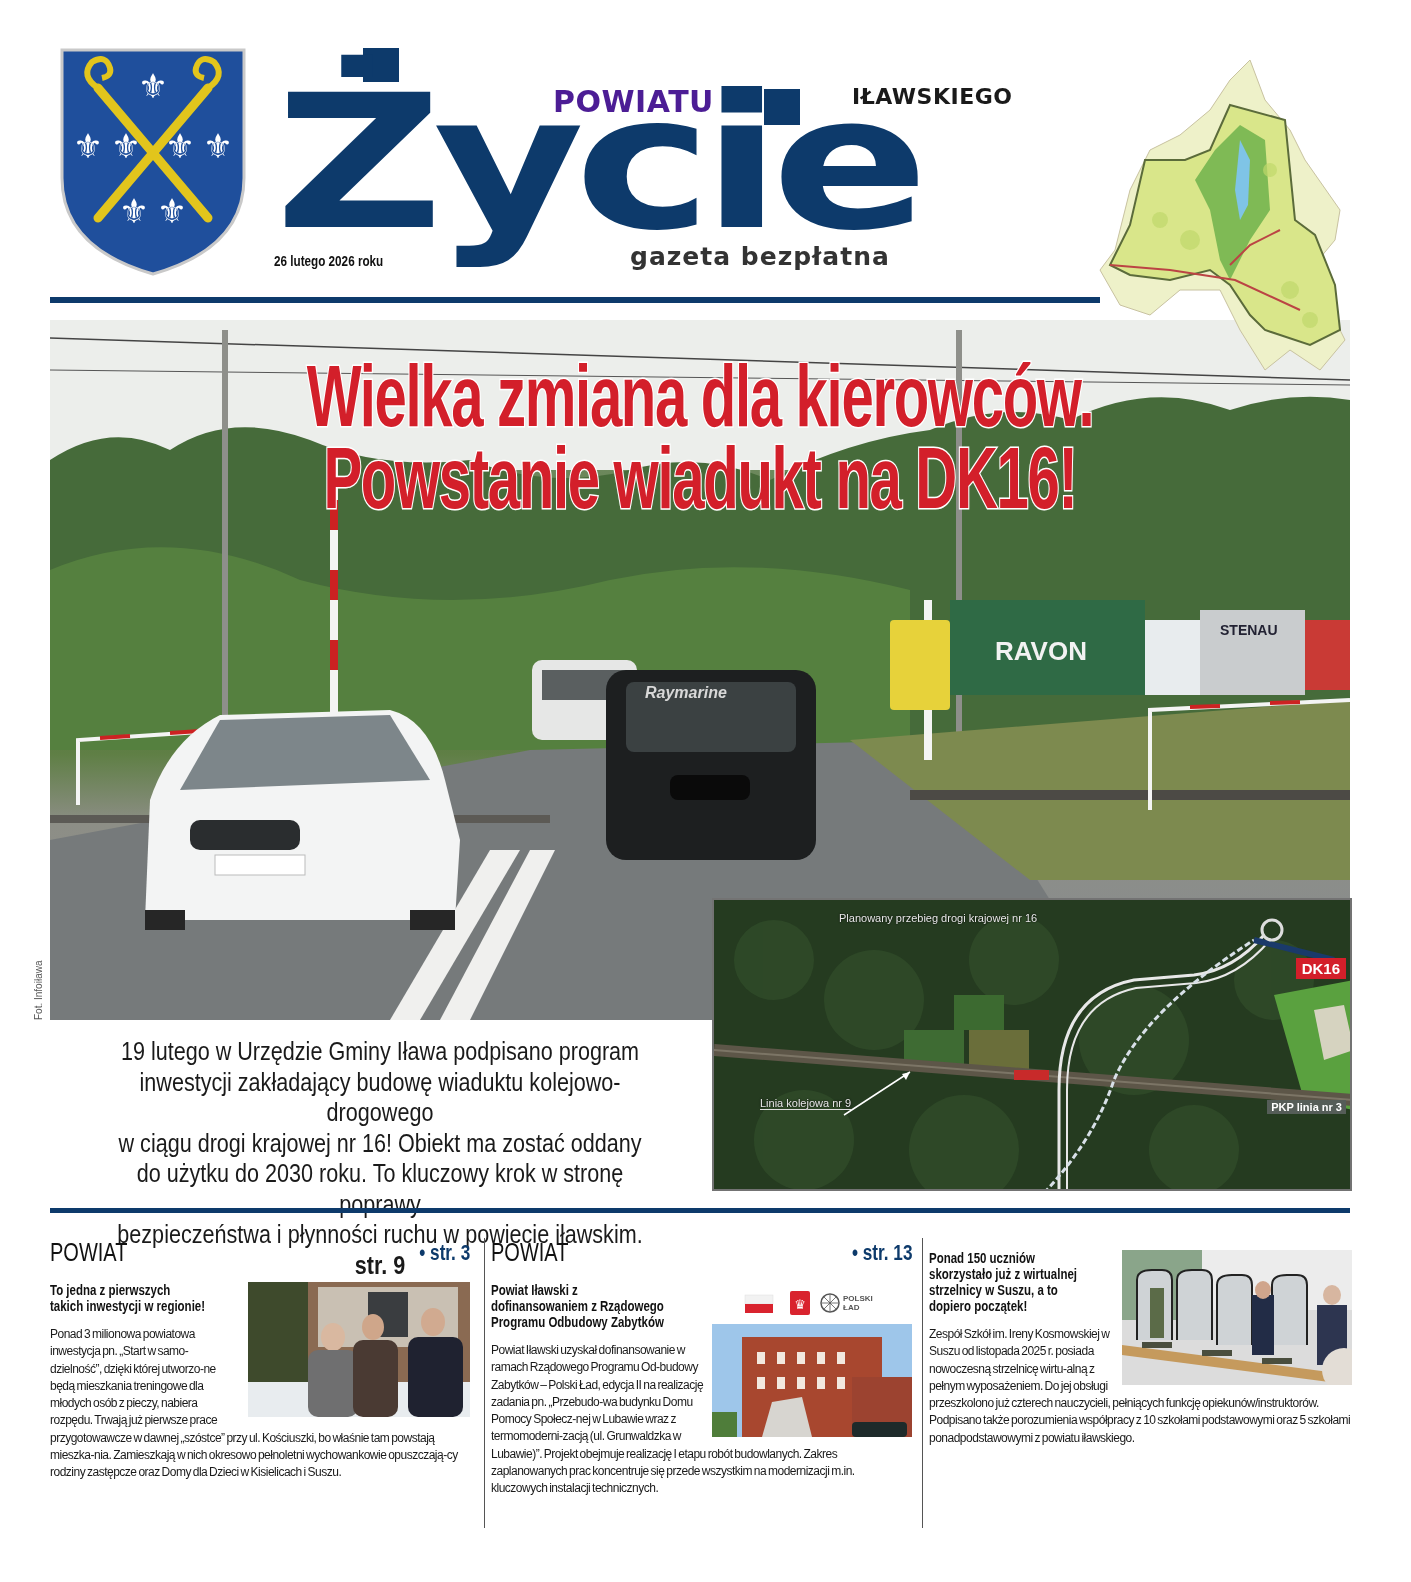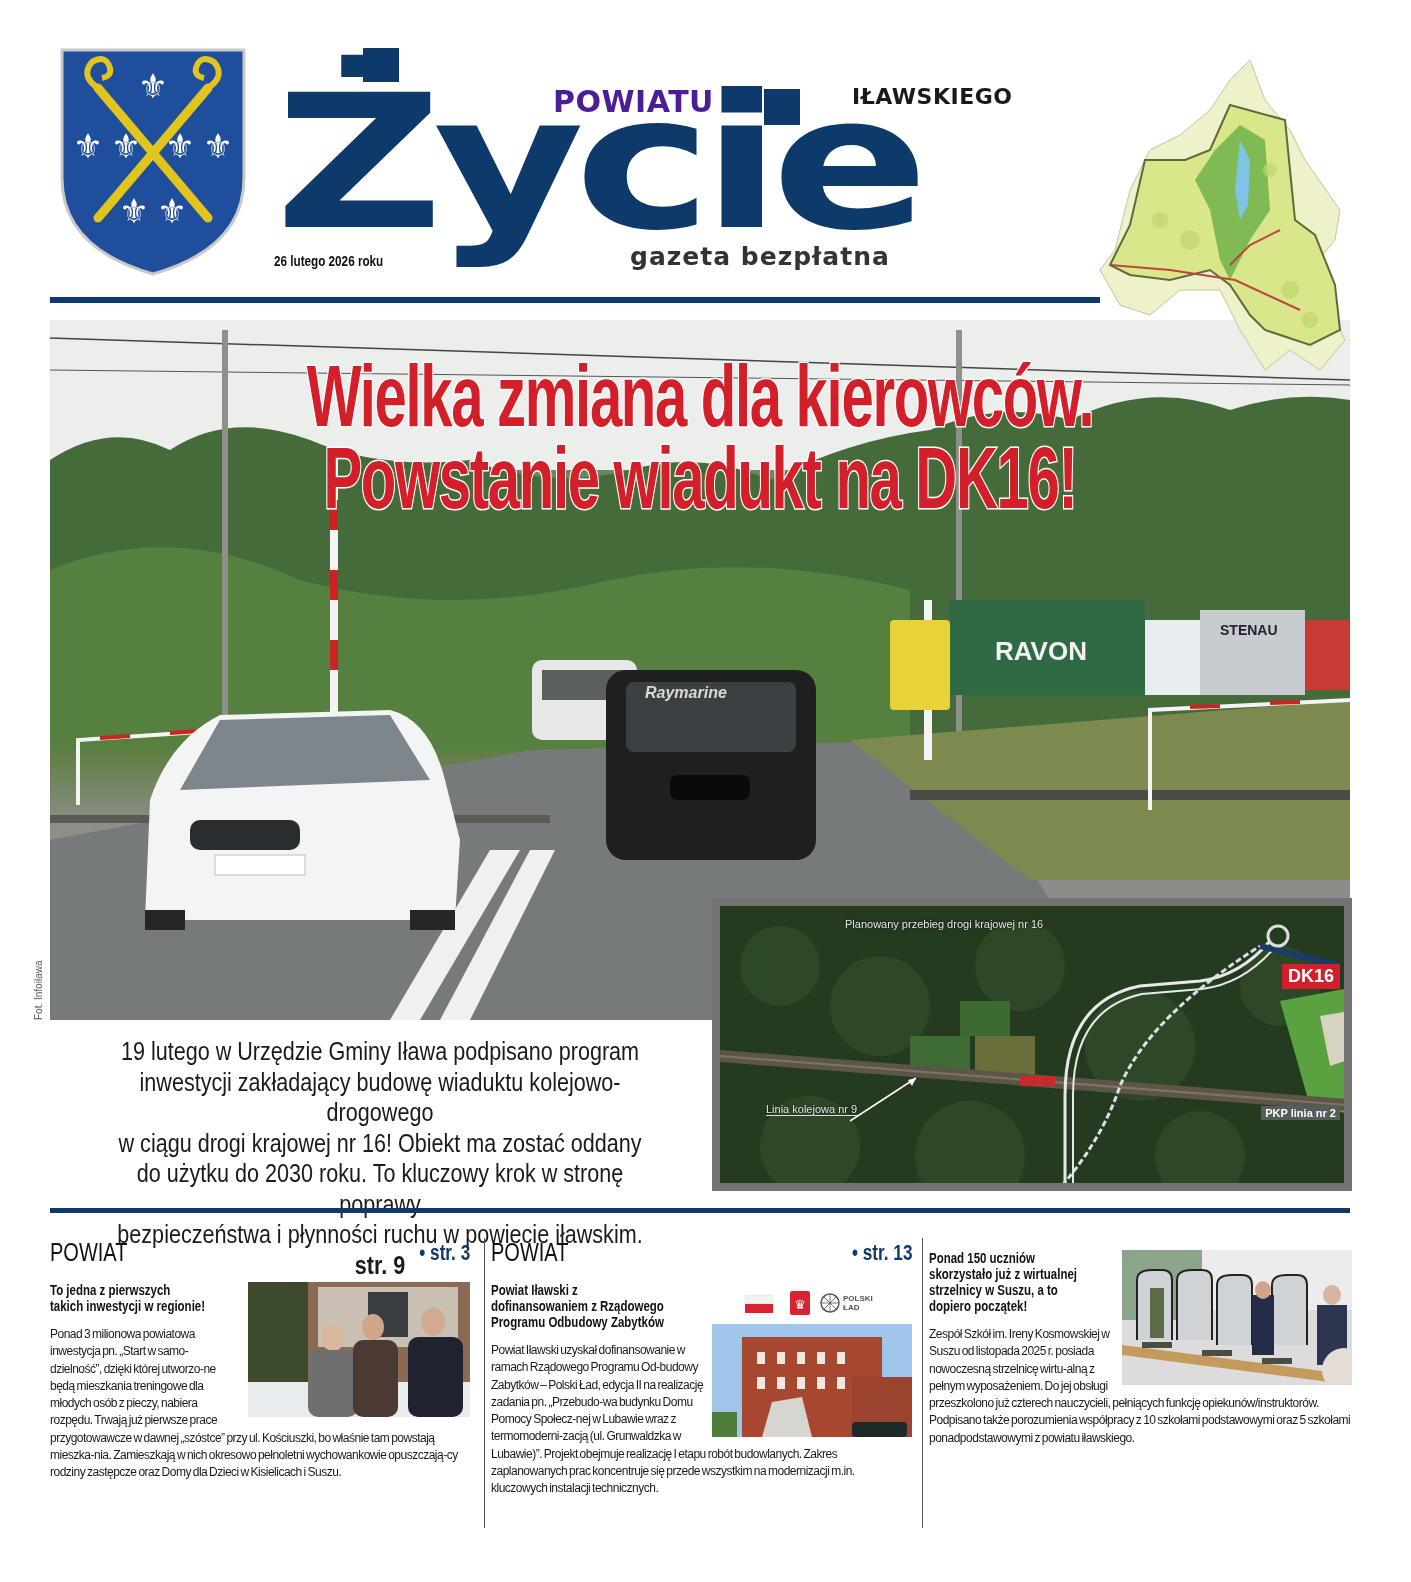--- a/index.html
+++ b/index.html
@@ -64,28 +64,28 @@
   .lead-text {
     position: absolute; left: 50px; top: 1036px; width: 660px; text-align: center;
     font-family: "Liberation Sans", sans-serif; font-size: 26px; line-height: 30.5px; color: #1a1a1a;
     transform: scaleX(0.83); transform-origin: center top;
   }
   .lead-text .pref { font-weight: bold; }
 
   
   .inset-map {
     position: absolute; left: 712px; top: 898px; width: 640px; height: 293px; overflow: hidden;
-    background: #701a75; border: 8px solid #737373; z-index: 3;
+    background: #701a75; border: 2px solid #737373; z-index: 3;
   }
   .map-label {
     position: absolute; color: #e8e8e8; font-size: 11px; text-shadow: 0 0 2px #000; white-space: nowrap;
   }
   .dk16-badge {
     position: absolute; right: 4px; top: 58px; background: #d31f2a; color: #fff; font-weight: bold;
-    font-size: 18px; padding: 2px 6px;
+    font-size: 15px; padding: 2px 6px;
   }
   .pkp-label {
     position: absolute; right: 4px; top: 200px; background: #555d58; color: #fff; font-weight: bold;
     font-size: 11px; padding: 1px 4px;
   }
 
   .section-rule { position: absolute; left: 50px; top: 1208px; width: 1300px; height: 5px; background: #0d3a6b; }
 
   
   .col { position: absolute; top: 1238px; height: 290px; }
@@ -277,21 +277,21 @@
 
     <path d="M330 293 Q380 240 400 180 Q430 110 540 40" stroke="#d8e0e8" stroke-width="3" stroke-dasharray="6 3" fill="none"></path>
     <path d="M540 40 L620 60" stroke="#1a3a6a" stroke-width="6"></path>
     <circle cx="558" cy="30" r="10" fill="none" stroke="#ddd" stroke-width="3"></circle>
     <line x1="130" y1="215" x2="196" y2="172" stroke="#fff" stroke-width="1.5"></line>
     <polygon points="196,172 188,174 192,180" fill="#fff"></polygon>
   </svg>
   <div class="map-label" style="left:125px; top:12px;">Planowany przebieg drogi krajowej nr 16</div>
   <div class="dk16-badge">DK16</div>
   <div class="map-label" style="left:46px; top:197px; border-bottom:1px solid #ddd;text-align:right;">Linia kolejowa nr 9</div>
-  <div class="pkp-label">PKP linia nr 2</div>
+  <div class="pkp-label">PKP linia nr 3</div>
 </div>
 
 <div class="section-rule"></div>
 
 <div class="col col-1">
   <div class="col-head">
     <div class="col-section">POWIAT</div>
     <div class="col-page">• str. 3</div>
   </div>
   <div class="col-body">

